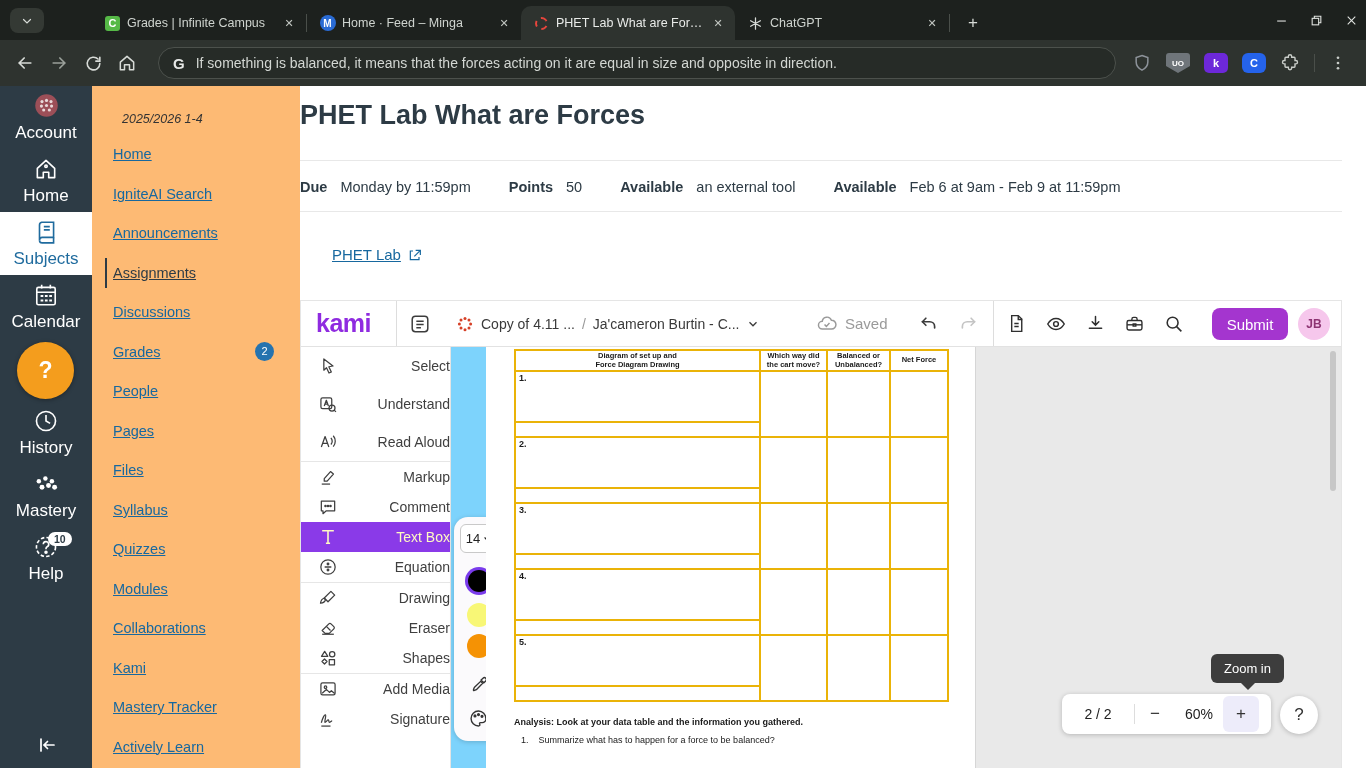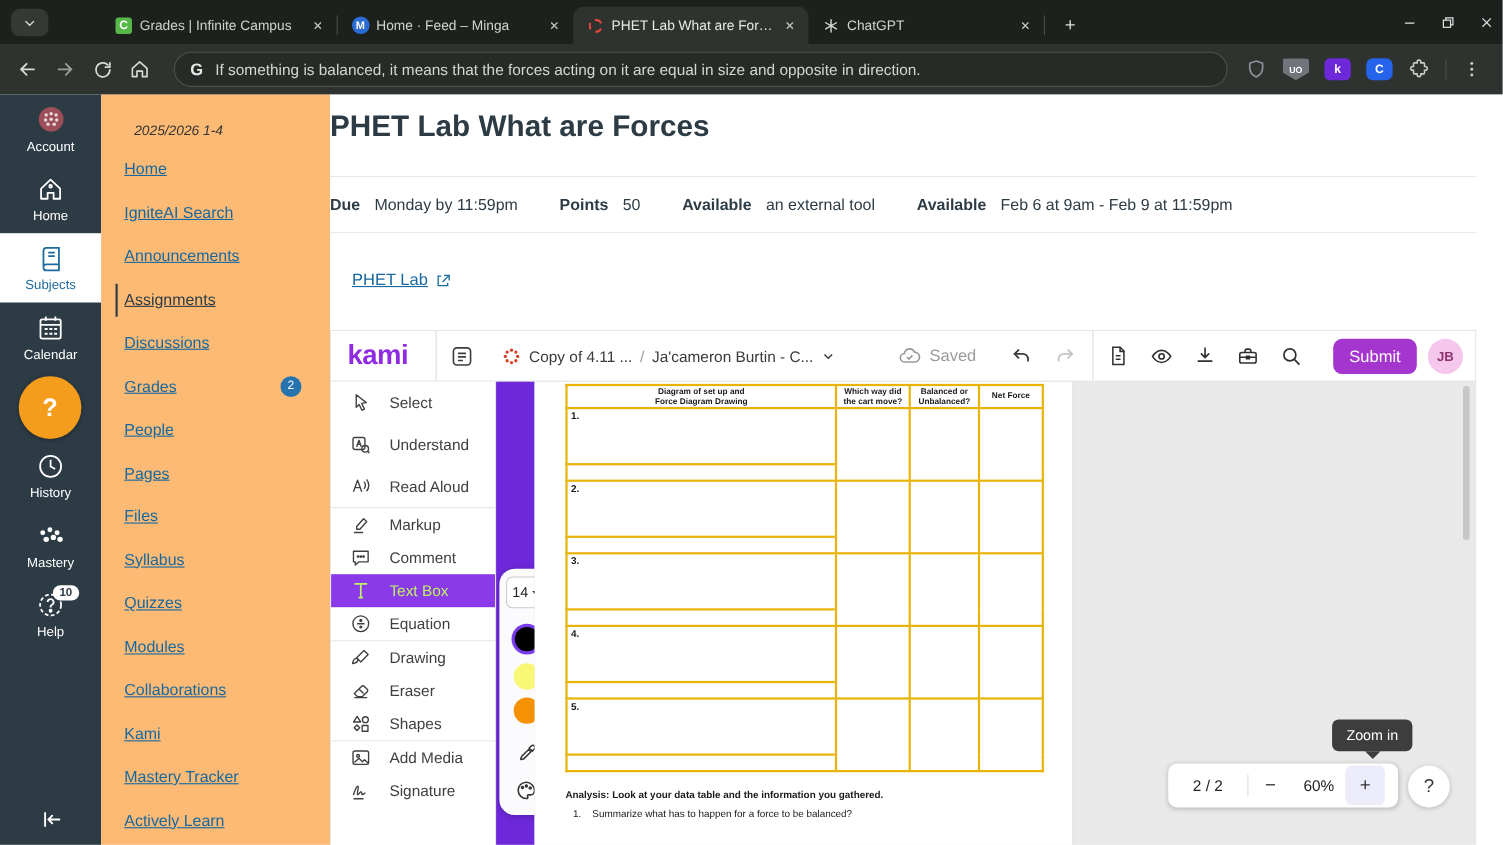--- a/index.html
+++ b/index.html
@@ -39,21 +39,21 @@
   .g-glyph { font-weight:bold; font-size:15px; color:#e8eae8; margin-right:11px; }
   #ext-area { display:flex; align-items:center; gap:14px; margin-left:16px; color:#c9cdc9; }
   .ext-badge { width:24px; height:20px; border-radius:5px; color:#fff; font-size:11px; font-weight:bold;
     display:flex; align-items:center; justify-content:center; }
   .ext-sep { width:1px; height:18px; background:#4a4f4a; }
 
   
   #globalnav { position:absolute; top:86px; left:0; width:92px; height:682px; background:#2d3b45; }
   .gn-item { height:63px; display:flex; flex-direction:column; align-items:center; justify-content:center;
     gap:4px; color:#fff; cursor:pointer; position:relative; }
-  .gn-item .gn-label { font-size:12px; }
+  .gn-item .gn-label { font-size:17px; }
   .gn-item.active { background:#fff; color:#1f6b9e; }
   .gn-badge { position:absolute; top:5px; left:50%; margin-left:2px; background:#fff; color:#2d3b45;
     font-size:10.5px; font-weight:bold; border-radius:9px; padding:1px 6px; }
   #help-fab { position:absolute; left:17px; top:256px; width:57px; height:57px; border-radius:50%;
     background:#f49d1d; color:#fff; font-size:23px; font-weight:bold; display:flex; align-items:center;
     justify-content:center; box-shadow:0 1px 4px rgba(0,0,0,.35); cursor:pointer; }
   #gn-collapse { position:absolute; bottom:6px; left:0; width:92px; height:34px; display:flex;
     align-items:center; justify-content:center; color:#fff; cursor:pointer; }
 
   
@@ -69,21 +69,21 @@
 
   
   #main { position:absolute; top:86px; left:300px; width:1066px; height:682px; background:#fff; }
   #asg-title { position:absolute; top:14px; left:0; font-size:27px; color:#2d3b45; }
   .hr { position:absolute; left:0; width:1042px; height:1px; background:#e8e8e8; }
   #hr1 { top:74px; } #hr2 { top:125px; }
   #meta-row { position:absolute; top:93px; left:0; display:flex; gap:38px; font-size:14.5px; color:#2d3b45; }
   .meta-label { font-weight:bold; margin-right:13px; }
   #phet-link { position:absolute; top:160px; left:20px; display:flex; align-items:center; gap:6px;
     color:#17689f; font-size:15px; }
-  #phet-link a { color:#17689f; text-decoration:underline; cursor:pointer; }
+  #phet-link a { color:#17689f; text-decoration:underline; cursor:pointer;margin-left:12px; }
 
   
   #kami { position:absolute; top:214px; left:0; width:1042px; height:468px; border:1px solid #e5e5e5; border-bottom:none; background:#fff; }
   #kami-toolbar { position:relative; height:46px; background:#fff; border-bottom:1px solid #e2e2e2; }
   #kami-toolbar .abs { position:absolute; top:0; height:45px; display:flex; align-items:center; }
   #kami-logo { left:15px; font-size:25px; font-weight:bold; color:#8f2be0; letter-spacing:-0.5px; }
   .kt-divider { width:1px; height:24px; background:#ddd; }
   #kt-div1 { left:95px; } #kt-div2 { left:692px; }
   #kt-menu { left:108px; color:#3c3c3c; }
   #kt-doc { left:155px; gap:7px; font-size:14px; color:#3a3a3a; cursor:pointer; }
@@ -92,27 +92,27 @@
   #kt-undo { left:610px; color:#3c3c3c; } #kt-redo { left:650px; color:#c4c4c4; }
   #kt-icons { left:705px; gap:18px; color:#2f2f2f; }
   #kami-submit { position:absolute; left:911px; top:7px; width:76px; height:32px; border-radius:8px;
     background:#a435cf; color:#fff; font-size:15px; border:none; cursor:pointer; }
   #kami-avatar { position:absolute; left:997px; top:7px; width:32px; height:32px; border-radius:50%;
     background:#f6c7ec; color:#8d3472; font-size:12px; font-weight:bold; display:flex; align-items:center; justify-content:center; }
 
   #kami-body { position:absolute; top:46px; left:0; right:0; bottom:0; display:flex; }
   #tool-sidebar { width:150px; background:#fff; border-right:1px solid #e4e4e4; }
   .tool-item { height:30px; display:flex; align-items:center; padding-left:17px; gap:16px; font-size:14px;
-    color:#3f3f3f; cursor:pointer; }
+    color:#3f3f3f; cursor:pointer;justify-content:space-between; }
   .tool-item.tall { height:38px; }
-  .tool-item.active { background:#8a3ae8; color:#bef264; }
+  .tool-item.active { background:#8a3ae8; color:#fef9c3; }
   .tool-sep { height:1px; background:#e6e6e6; }
   .tool-ic { width:20px; height:20px; flex:none; }
 
-  #tool-options { width:35px; background:#6d28d9; position:relative; }
+  #tool-options { width:35px; background:#7dd3fc; position:relative; }
   #opt-panel { position:absolute; top:170px; left:3px; width:49px; border-radius:14px; background:#fbfafc;
     box-shadow:0 1px 5px rgba(0,0,0,.18); display:flex; flex-direction:column; align-items:center; padding:7px 0 12px; }
   #font-size-dd { width:37px; height:29px; background:#fff; border:1px solid #c9c9c9; border-radius:6px;
     display:flex; align-items:center; justify-content:center; gap:2px; font-size:13px; color:#222; cursor:pointer; }
   .swatch { width:24px; height:24px; border-radius:50%; cursor:pointer; }
   .swatch.sel { width:22px; height:22px; box-shadow:0 0 0 3px #7a3bec; margin:1px; }
   #sw-black { background:#000; margin-top:17px; margin-bottom:11px; }
   #sw-yellow { background:#f8f776; margin-bottom:7px; }
   #sw-orange { background:#f59204; }
   .opt-ic { color:#333; margin-top:17px; cursor:pointer; }

